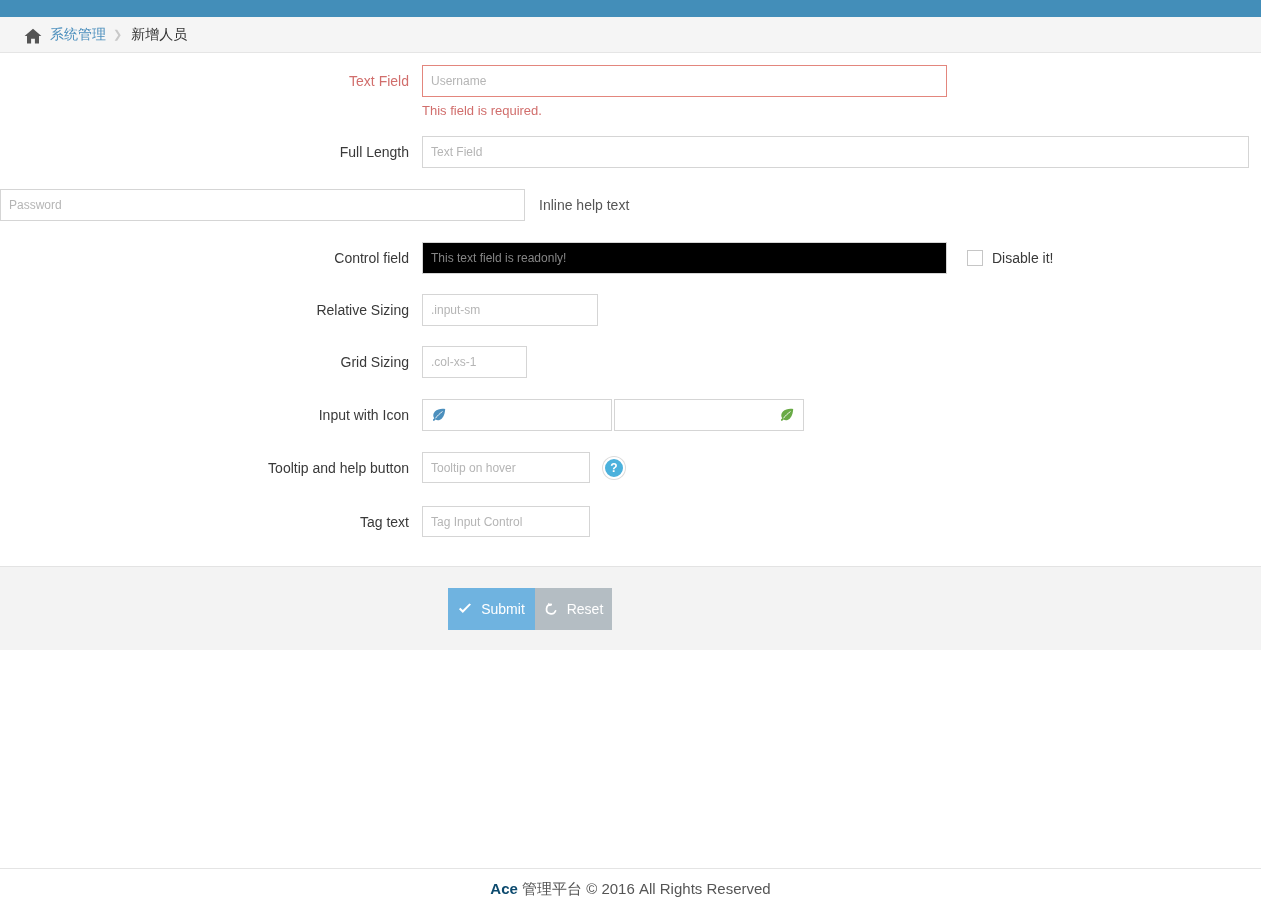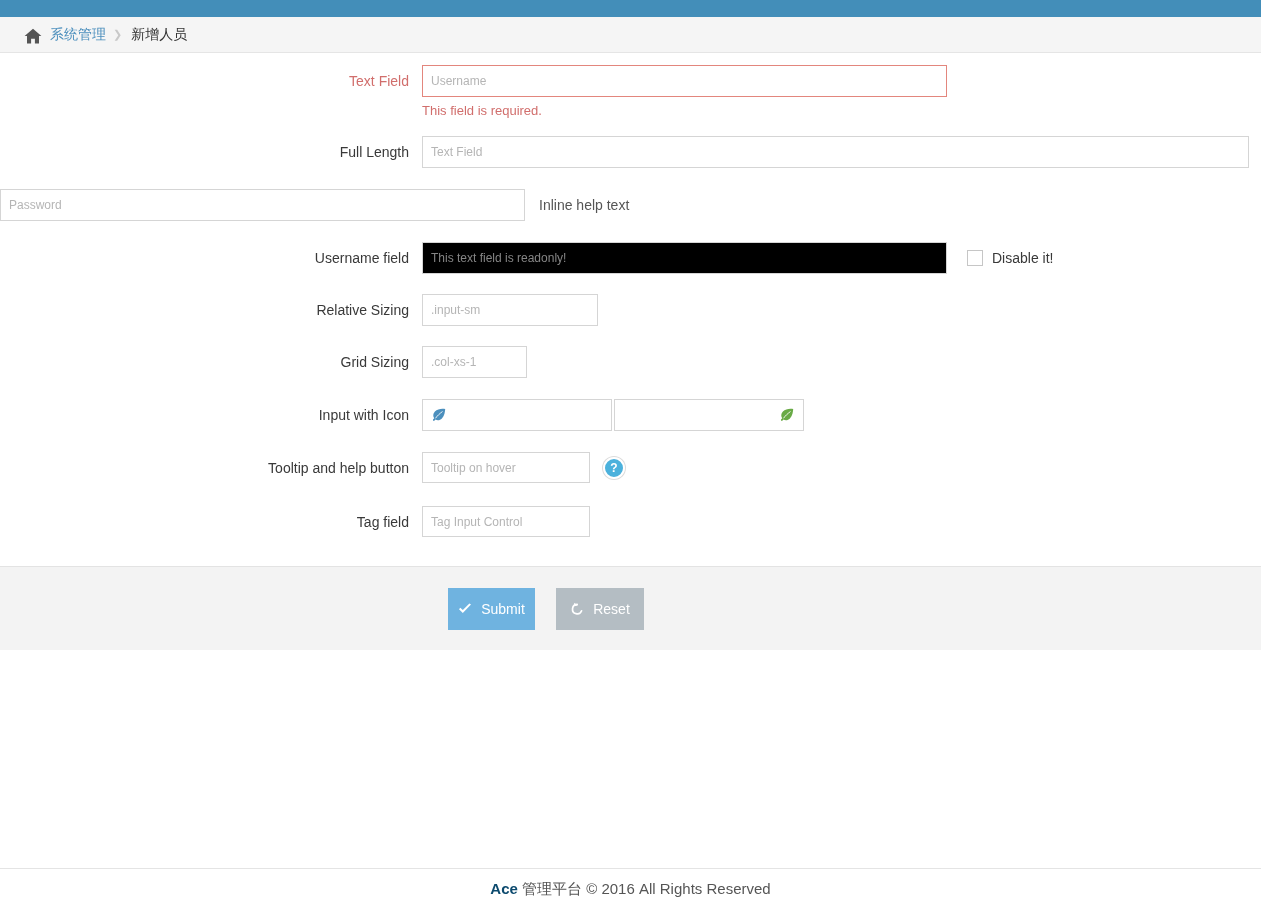--- a/index.html
+++ b/index.html
@@ -179,22 +179,21 @@
     cursor: pointer;
     font-family: "Liberation Sans", sans-serif;
     border-radius: 0;
   }
   .btn-submit {
     background: #6fb3e0;
     width: 87px;
   }
   .btn-reset {
     background: #b4bdc3;
-    width: 88px;
-    margin-left: 21px;
+    width: 77px;
   }
   .btn-ico { margin-right: 9px; display: inline-flex; }
 
   
   .footer-sep {
     position: absolute;
     left: 0; right: 0;
     top: 868px;
     border-top: 1px solid #e4e4e4;
   }
@@ -242,21 +241,21 @@
   </div>
 
   <div class="form-row" style="margin-top:21px;">
     <div class="ctrl" style="display:flex;">
       <input class="fld w-525" type="password" placeholder="Password" style="">
       <span class="inline-help">Inline help text</span>
     </div>
   </div>
 
   <div class="form-row" style="margin-top:21px;">
-    <div class="lbl">Username field</div>
+    <div class="lbl">Control field</div>
     <div class="ctrl" style="display:flex;">
       <input class="fld w-525 readonly" type="text" readonly="" value="This text field is readonly!" style="">
       <span class="chk-wrap">
         <span class="chk"></span>
         <span class="chk-label">Disable it!</span>
       </span>
     </div>
   </div>
 
   <div class="form-row" style="margin-top:20px;">
@@ -297,21 +296,21 @@
 
   <div class="form-row" style="margin-top:21px;">
     <div class="lbl">Tooltip and help button</div>
     <div class="ctrl" style="display:flex;align-items:flex-start;">
       <input class="fld w-168" type="text" style="width: 168px; height: 31px;" placeholder="Tooltip on hover">
       <span class="help-btn">?</span>
     </div>
   </div>
 
   <div class="form-row" style="margin-top:22px;">
-    <div class="lbl">Tag field</div>
+    <div class="lbl">Tag text</div>
     <div class="ctrl">
       <input class="fld" type="text" style="width: 168px; height: 31px; color: rgb(123, 123, 123);" placeholder="Tag Input Control">
     </div>
   </div>
 
 </div>
 
 <div class="action-bar" style="margin-top:28px;">
   <button class="btn btn-submit">
     <span class="btn-ico">

